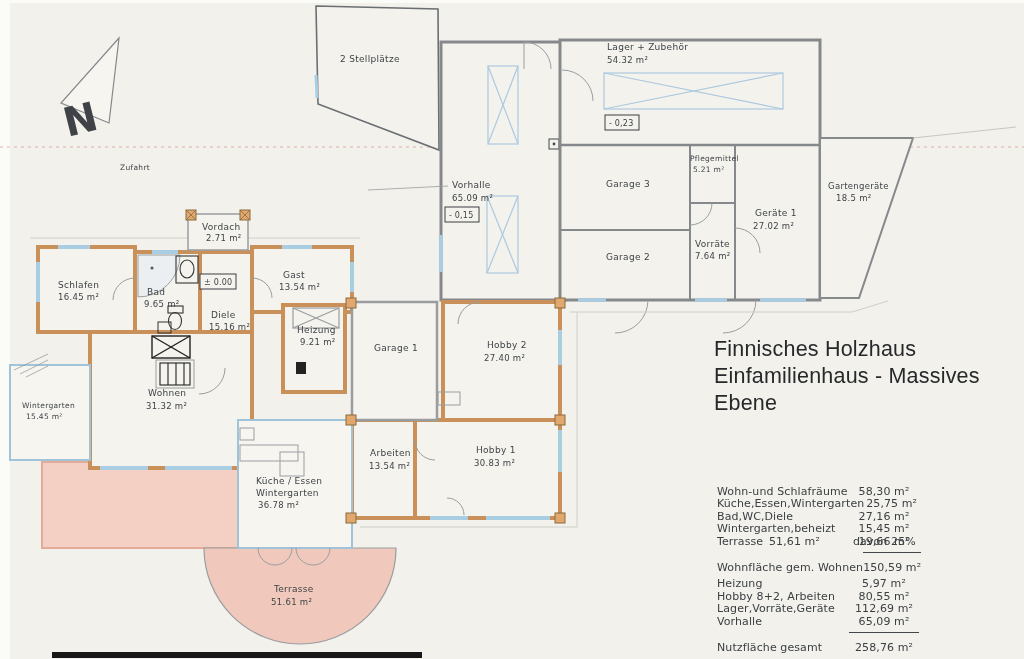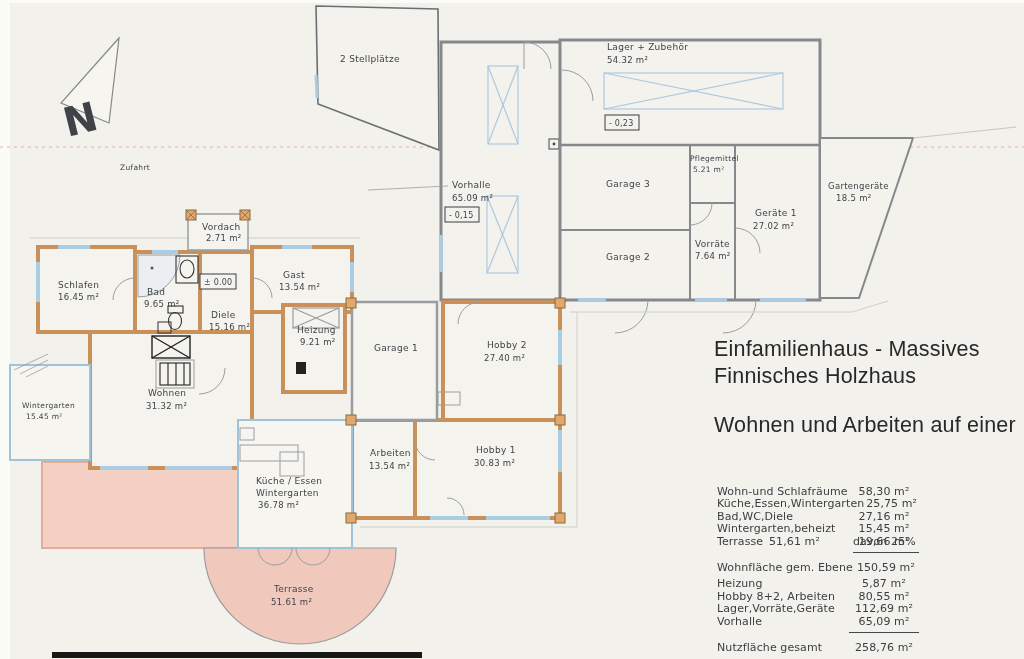--- a/index.html
+++ b/index.html
@@ -285,23 +285,23 @@
 
   <g>
     <polygon points="119,38 61,103 109,123" fill="#f6f5f0" stroke="#85888b" stroke-width="1.2"></polygon>
     <text x="62" y="132" font-size="40" font-weight="bold" fill="#0e0e0e" transform="rotate(-14 85 112)">N</text>
   </g>
 
   <rect x="52" y="652" width="370" height="6" fill="#171717"></rect>
 </svg>
 
   <div class="titleblock">
+    <p>Finnisches Holzhaus</p>
     <p>Einfamilienhaus - Massives</p>
-    <p>Finnisches Holzhaus</p>
-    <p class="p2">Wohnen und Arbeiten auf einer</p>
+    <p>Ebene</p>
   </div>
 
   <div class="areatable">
     <div class="trow">
       <span class="lbl">Wohn-und Schlafräume</span>
       <span class="val">58,30 m²</span>
     </div>
     <div class="trow">
       <span class="lbl">Küche,Essen,Wintergarten</span>
       <span class="val">25,75 m²</span>
@@ -314,27 +314,27 @@
       <span class="lbl">Wintergarten,beheizt</span>
       <span class="val">15,45 m²</span>
     </div>
     <div class="trow">
       <span class="lbl">Terrasse</span>
       <span class="mid1">51,61 m²</span>
       <span class="mid2">davon 25%</span>
       <span class="val">19,66 m²</span>
     </div>
     <div class="trow total">
-      <span class="lbl">Wohnfläche gem. Ebene</span>
+      <span class="lbl">Wohnfläche gem. Wohnen</span>
       <span class="val">150,59 m²</span>
     </div>
     <div class="group2">
       <div class="trow">
         <span class="lbl">Heizung</span>
-        <span class="val">5,87 m²</span>
+        <span class="val">5,97 m²</span>
       </div>
       <div class="trow">
         <span class="lbl">Hobby 8+2, Arbeiten</span>
         <span class="val">80,55 m²</span>
       </div>
       <div class="trow">
         <span class="lbl">Lager,Vorräte,Geräte</span>
         <span class="val">112,69 m²</span>
       </div>
       <div class="trow">

